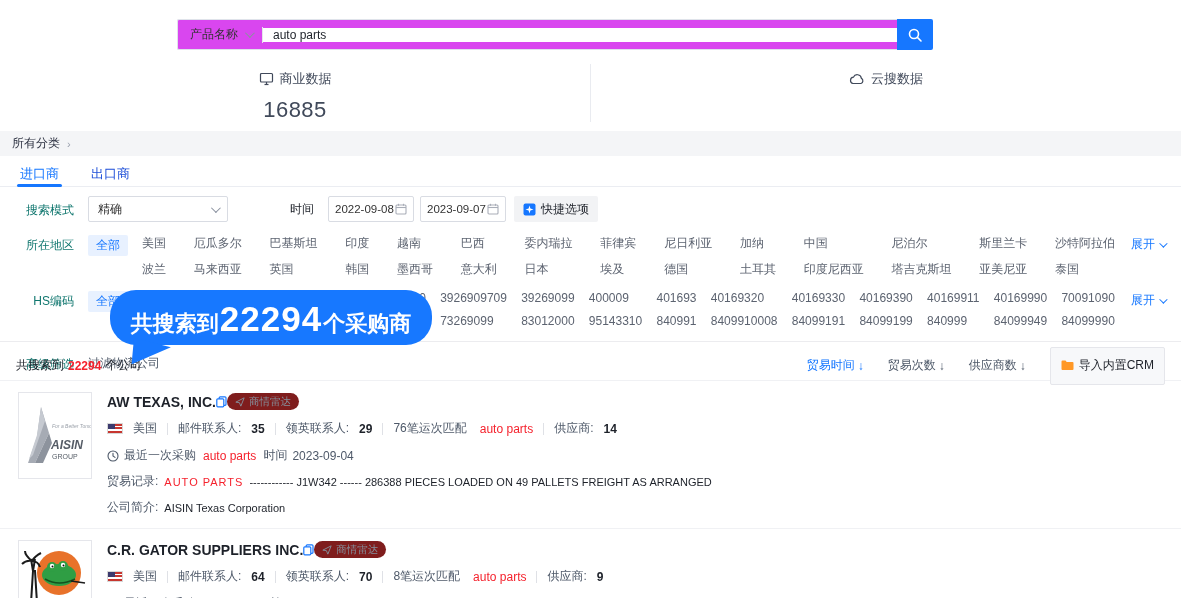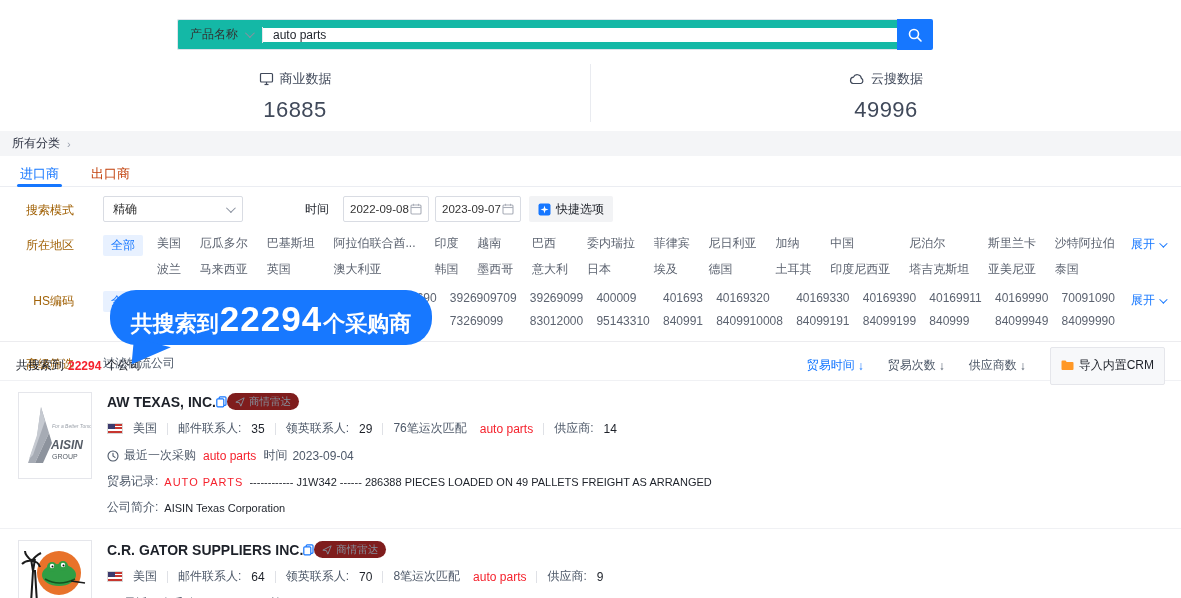--- a/index.html
+++ b/index.html
@@ -2,50 +2,50 @@
 <html><head>
 <meta charset="utf-8">
 <style>
   * { margin:0; padding:0; box-sizing:border-box; }
   html,body { width:1181px; height:598px; overflow:hidden; background:#fff;
     font-family:"Liberation Sans","DejaVu Sans",sans-serif; color:#1d2129; }
   .page { position:relative; width:1181px; height:598px; background:#fff; }
 
   
   .search-bar { position:absolute; left:177px; top:19px; width:756px; height:31px; display:flex; }
-  .search-box { flex:1; display:flex; align-items:center; border:1px solid #dfe3ea; border-right:none; background:#14b8a6; border-radius:2px 0 0 2px; }
+  .search-box { flex:1; display:flex; align-items:center; border:1px solid #dfe3ea; border-right:none; background:#d946ef; border-radius:2px 0 0 2px; }
   .category { display:flex; align-items:center; gap:7px; padding:0 10px 0 12px; font-size:12px; color:#333; cursor:pointer; white-space:nowrap; }
   .chev { width:7px; height:7px; border-right:1.4px solid #8a919f; border-bottom:1.4px solid #8a919f; transform:rotate(45deg) translateY(-2px); display:inline-block; }
   .vdiv { width:1px; height:16px; background:#e5e6eb; }
   .search-input { flex:1; border:none; outline:none; font-size:12px; color:#1d2129; padding:0 10px; font-family:inherit; }
   .search-btn { width:36px; background:#1677ff; border-radius:0 2px 2px 0; display:flex; align-items:center; justify-content:center; cursor:pointer; }
 
   
   .stats { position:absolute; top:64px; left:0; width:1181px; height:58px; display:flex; }
   .stat { flex:1; text-align:center; padding-top:6px; color:#40495a; }
   .stat + .stat { border-left:1px solid #e9ebf0; }
   .stat-label { display:inline-flex; align-items:center; gap:6px; font-size:13px; }
   .stat-value { margin-top:7px; font-size:22px; letter-spacing:.5px; }
   .stat.active { color:#1677ff; }
 
   
   .crumb-band { position:absolute; top:131px; left:0; width:1181px; height:25px; background:#f4f5f7; display:flex; align-items:center; padding-left:12px; font-size:12px; color:#2b3040; }
   .crumb-arrow { margin-left:7px; color:#9aa0ad; font-size:11px; }
 
   
   .tabs { position:absolute; top:158px; left:0; width:1181px; height:29px; border-bottom:1px solid #ebedf2; display:flex; gap:26px; padding-left:17px; }
-  .tab { font-size:13px; color:#c2410c; padding:7px 3px; cursor:pointer; position:relative; }
+  .tab { font-size:13px; color:#1d4ed8; padding:7px 3px; cursor:pointer; position:relative; }
   .tab.active { color:#1677ff; }
   .tab.active::after { content:""; position:absolute; left:0; right:0; bottom:-1px; height:3px; background:#1677ff; border-radius:2px; }
 
   
   .filters { position:absolute; top:196px; left:0; width:1181px; }
   .frow { display:flex; align-items:center; padding:0 16px; margin-bottom:13px; }
   .frow.top-align { align-items:flex-start; }
-  .flabel { width:58px; min-width:58px; text-align:right; font-size:12px; color:#a16207; margin-right:29px; padding-top:2px; }
+  .flabel { width:58px; min-width:58px; text-align:right; font-size:12px; color:#0f766e; margin-right:14px; padding-top:2px; }
   .select-box { width:140px; height:26px; border:1px solid #d9dce3; border-radius:2px; display:flex; align-items:center; justify-content:space-between; padding:0 9px; font-size:12px; color:#333; cursor:pointer;gap:15px; }
   .time-label { font-size:12px; color:#1d2129; margin-left:62px; margin-right:14px; }
   .date-box { width:86px; height:26px; border:1px solid #d9dce3; border-radius:2px; display:flex; align-items:center; justify-content:space-between; padding:0 6px; font-size:11.5px; color:#333; cursor:pointer; }
   .date-box + .date-box { margin-left:6px; }
   .quick-btn { margin-left:8px; height:26px; display:flex; align-items:center; gap:5px; background:#f2f3f5; border-radius:2px; padding:0 9px; font-size:12px; color:#1d2129; cursor:pointer; }
   .chip-all { background:#e8f1ff; color:#1677ff; font-size:12px; padding:2px 8px; border-radius:2px; cursor:pointer; margin-right:14px; white-space:nowrap; }
   .fcols { flex:1; display:flex; justify-content:space-between; margin-right:16px; }
   .fcol { display:flex; flex-direction:column; gap:9px; font-size:12px; color:#5c6370; }
   .fcol div { cursor:pointer; min-height:12px; white-space:nowrap; }
   .expand-link { font-size:12px; color:#1677ff; white-space:nowrap; cursor:pointer; display:flex; align-items:center; gap:4px; padding-top:1px; }
@@ -71,21 +71,21 @@
   .crm-btn { display:flex; align-items:center; gap:5px; height:38px; padding:0 10px; background:#f7f8fa; border:1px solid #e5e6eb; border-radius:2px; font-size:12px; color:#1d2129; cursor:pointer; }
 
   .card { display:flex; padding:11px 16px 12px 18px; }
   .card + .card { border-top:1px solid #f0f1f4; }
   .logo-box { width:74px; height:87px; min-width:74px; border:1px solid #e5e6eb; margin-right:15px; display:flex; align-items:center; justify-content:center; background:#fff; overflow:hidden; }
   .card-body { flex:1; padding-top:1px; min-width:0; }
   .title-row { display:flex; align-items:center; gap:0; }
   .c-name { font-size:14px; font-weight:bold; color:#1d2129; cursor:pointer; }
   .tag-pill { display:flex; align-items:center; gap:4px; background:#7f1d1d; border-radius:9px; height:17px; padding:0 8px; font-size:10.5px; color:#86909c; cursor:pointer; }
   .meta-row { margin-top:10px; display:flex; align-items:center; gap:10px; font-size:12px; color:#4e5969; }
-  .meta-row b { font-weight:normal; color:#1d2129; }
+  .meta-row b { font-weight:bold; color:#1d2129; }
   .sep { width:1px; height:12px; background:#dfe1e6; }
   .kw { color:#f5222d; margin-left:3px; }
   .recent-row { margin-top:10px; display:flex; align-items:center; gap:5px; font-size:12px; color:#4e5969; }
   .recent-row .kw { margin:0 2px; }
   .record-row, .profile-row { margin-top:9px; font-size:11px; color:#1d2129; display:flex; align-items:center; gap:6px; white-space:nowrap; overflow:hidden; }
   .row-label { font-size:12px; color:#4e5969; white-space:nowrap; }
   .record-red { color:#f5222d; letter-spacing:1px; }
   .profile-text { overflow:hidden; text-overflow:ellipsis; }
 
   .flag { position:relative; width:16px; height:11px; display:inline-block;
@@ -128,21 +128,20 @@
       </span>
       <div class="stat-value">16885</div>
     </div>
     <div class="stat">
       <span class="stat-label">
         <svg width="16" height="13" viewBox="0 0 16 13">
           <path d="M4 10.5 A3.2 3.2 0 0 1 4.4 4.2 A4.2 4.2 0 0 1 12.4 5.4 A2.8 2.8 0 0 1 12 10.5 Z" fill="none" stroke="currentColor" stroke-width="1.2"></path>
         </svg>
         <span>云搜数据</span>
       </span>
-      <div class="stat-value">49996</div>
     </div>
   </div>
 
   <div class="crumb-band">
     <span>所有分类</span>
     <span class="crumb-arrow">›</span>
   </div>
 
   <div class="tabs">
     <div class="tab active">进口商</div>
@@ -192,24 +191,20 @@
             <div>美国</div>
             <div>波兰</div>
           </div>
           <div class="fcol">
             <div>厄瓜多尔</div>
             <div>马来西亚</div>
           </div>
           <div class="fcol">
             <div>巴基斯坦</div>
             <div>英国</div>
-          </div>
-          <div class="fcol">
-            <div>阿拉伯联合酋...</div>
-            <div>澳大利亚</div>
           </div>
           <div class="fcol">
             <div>印度</div>
             <div>韩国</div>
           </div>
           <div class="fcol">
             <div>越南</div>
             <div>墨西哥</div>
           </div>
           <div class="fcol">

